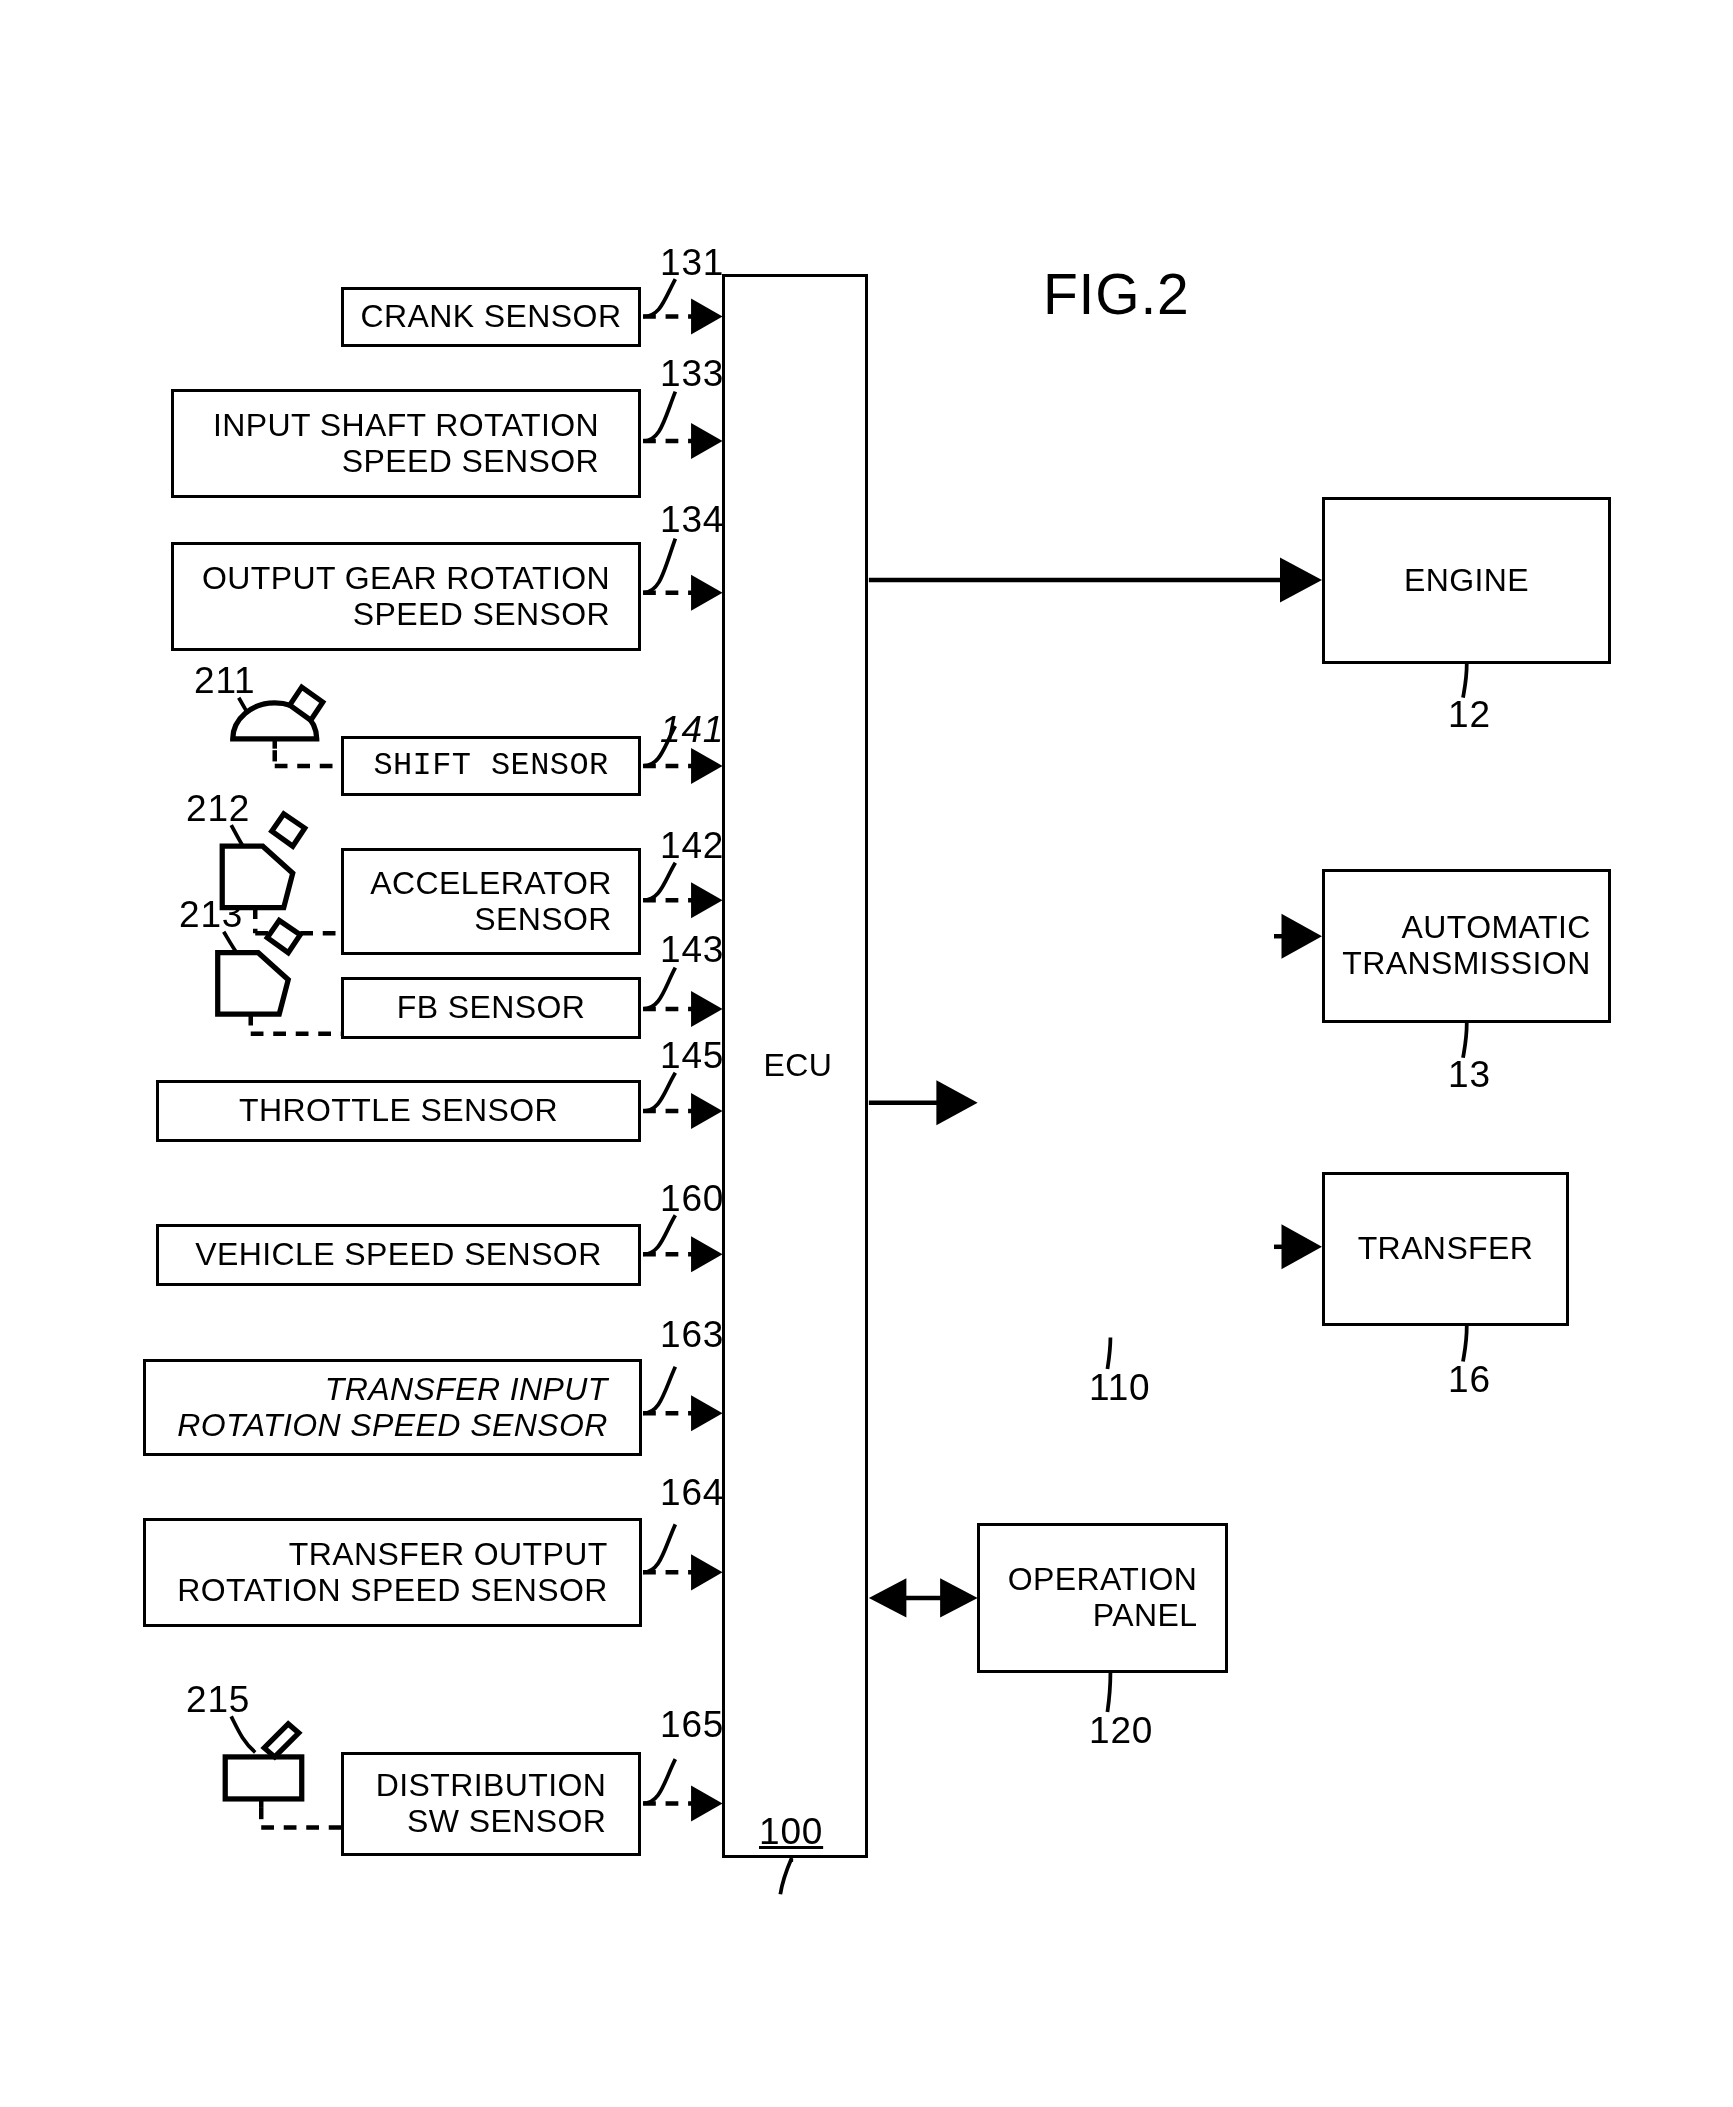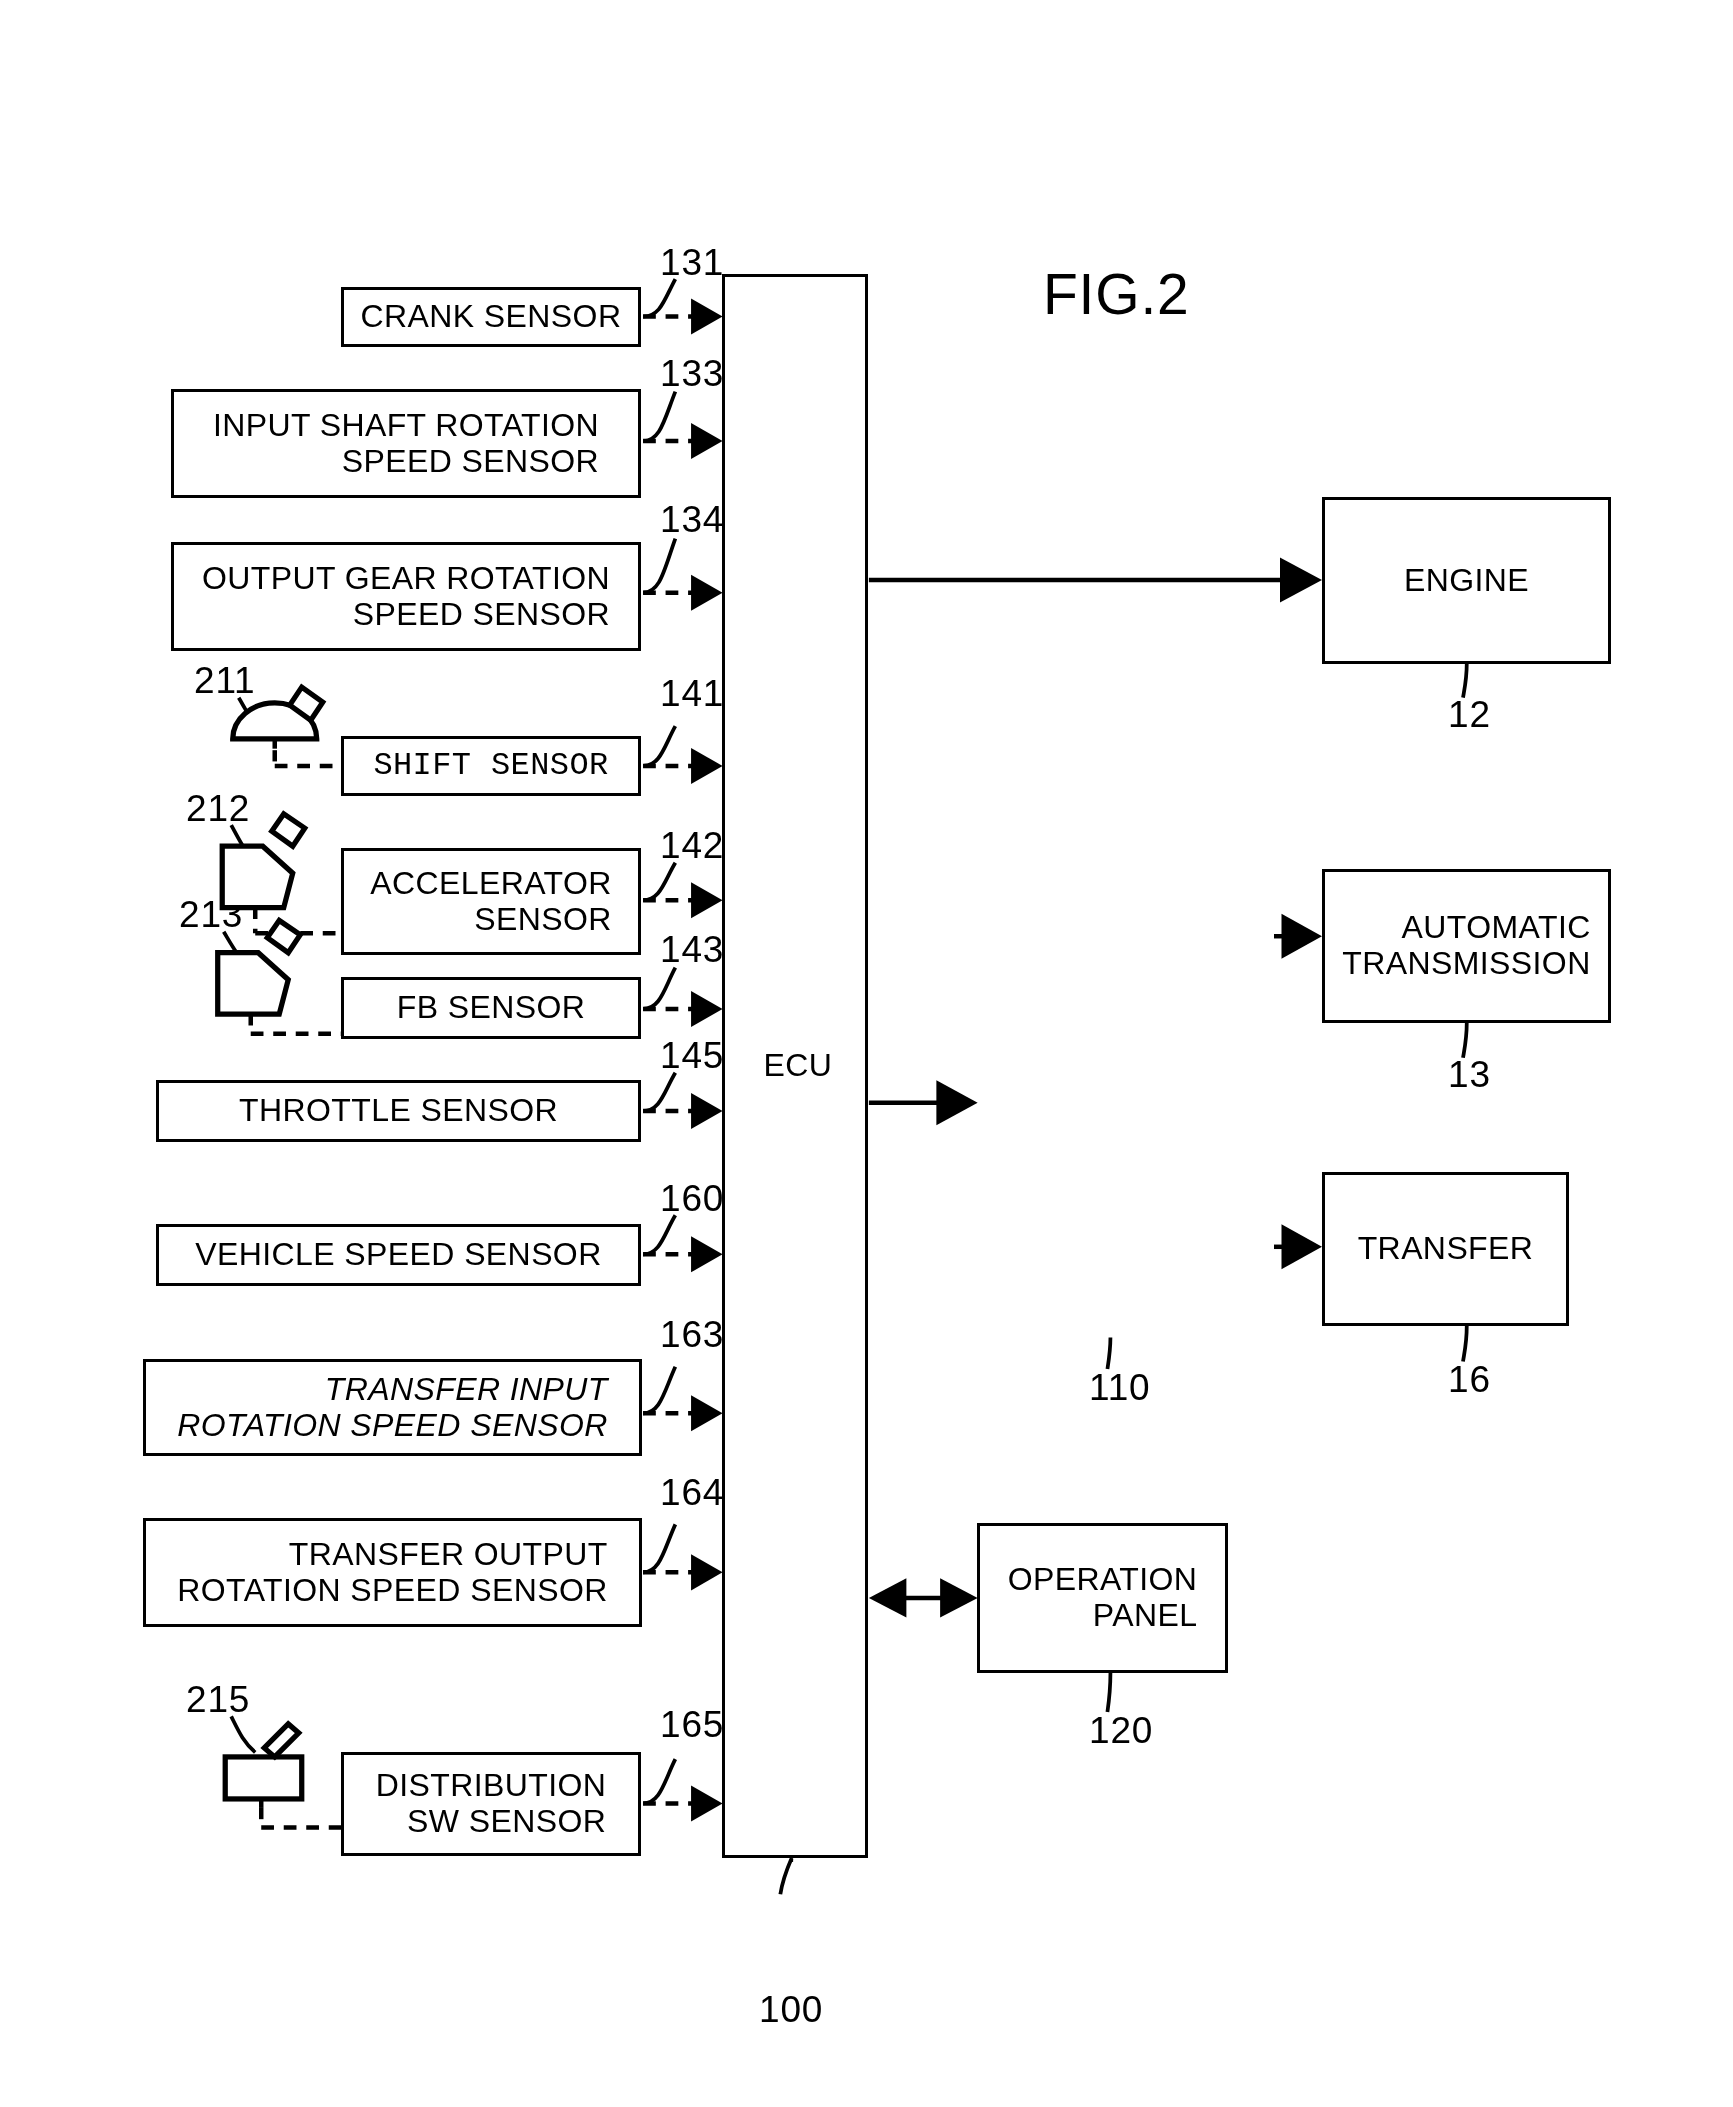--- a/index.html
+++ b/index.html
@@ -109,35 +109,35 @@
 TRANSMISSION</div>
 
   <div class="box" style="left:1322px; top:1172px; width:247px; height:154px;">TRANSFER</div>
 
   <div class="box" style="left:977px; top:1523px; width:251px; height:150px;">OPERATION
 PANEL</div>
 
   <div class="refnum" style="left:660px; top:242px;">131</div>
   <div class="refnum" style="left:660px; top:353px;">133</div>
   <div class="refnum" style="left:660px; top:499px;">134</div>
-  <div class="refnum" style="left:660px; top:673px;">141</div>
+  <div class="refnum" style="left:660px; top:709px;font-style:italic;">141</div>
   <div class="refnum" style="left:660px; top:825px;">142</div>
   <div class="refnum" style="left:660px; top:929px;">143</div>
   <div class="refnum" style="left:660px; top:1035px;">145</div>
   <div class="refnum" style="left:660px; top:1178px;">160</div>
   <div class="refnum" style="left:660px; top:1314px;">163</div>
   <div class="refnum" style="left:660px; top:1472px;">164</div>
   <div class="refnum" style="left:660px; top:1704px;">165</div>
 
   <div class="refnum" style="left:194px; top:660px;">211</div>
   <div class="refnum" style="left:186px; top:788px;">212</div>
   <div class="refnum" style="left:179px; top:894px;">213</div>
   <div class="refnum" style="left:186px; top:1679px;">215</div>
 
-  <div class="refnum" style="left:759px; top:1989px;">100</div>
+  <div class="refnum" style="left:759px; top:1811px;text-decoration:underline;">100</div>
   <div class="refnum" style="left:1448px; top:694px;">12</div>
   <div class="refnum" style="left:1089px; top:1367px;">110</div>
   <div class="refnum" style="left:1448px; top:1054px;">13</div>
   <div class="refnum" style="left:1448px; top:1359px;">16</div>
   <div class="refnum" style="left:1089px; top:1710px;">120</div>
 
   <svg class="overlay" viewBox="0 0 2311 2810">
 
     <g>
       <line class="dash-line" x1="857" y1="422" x2="928" y2="422"></line>

